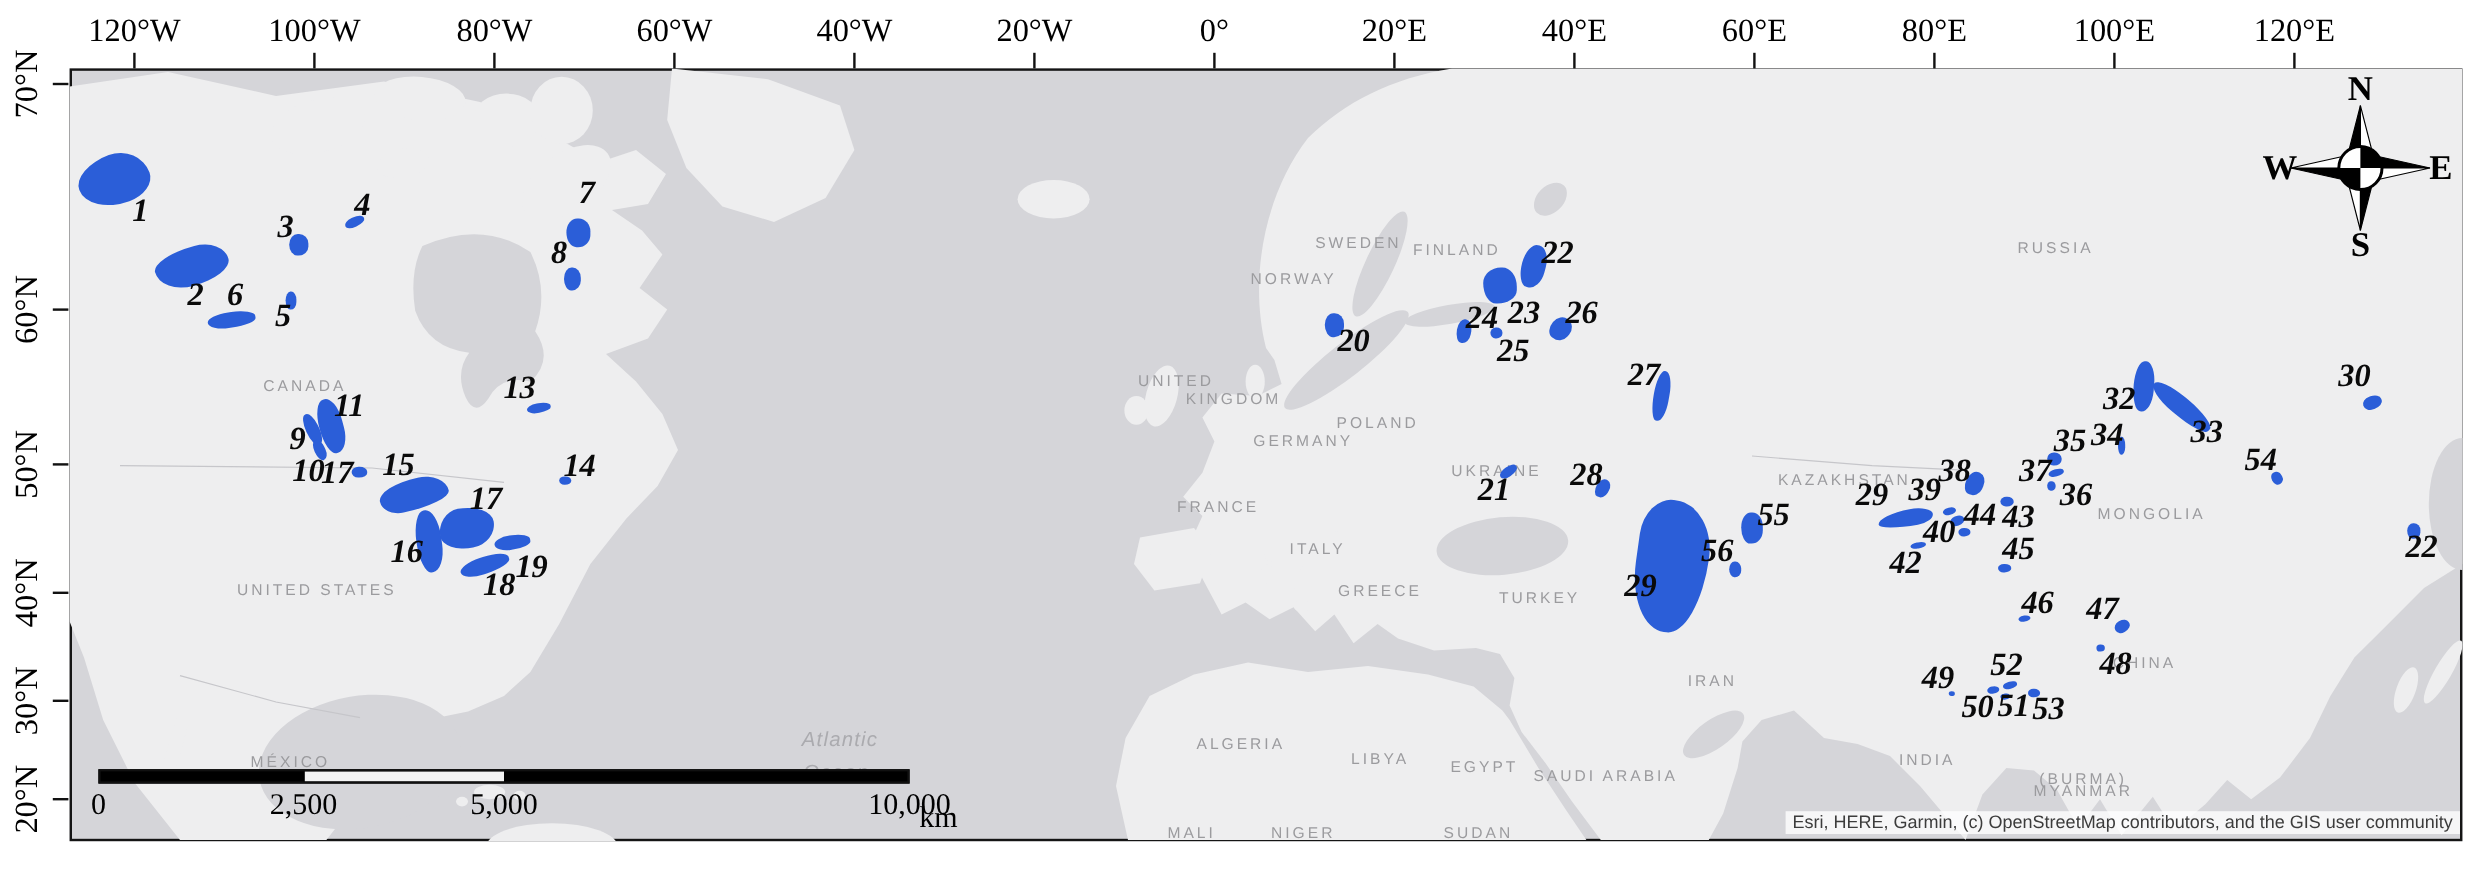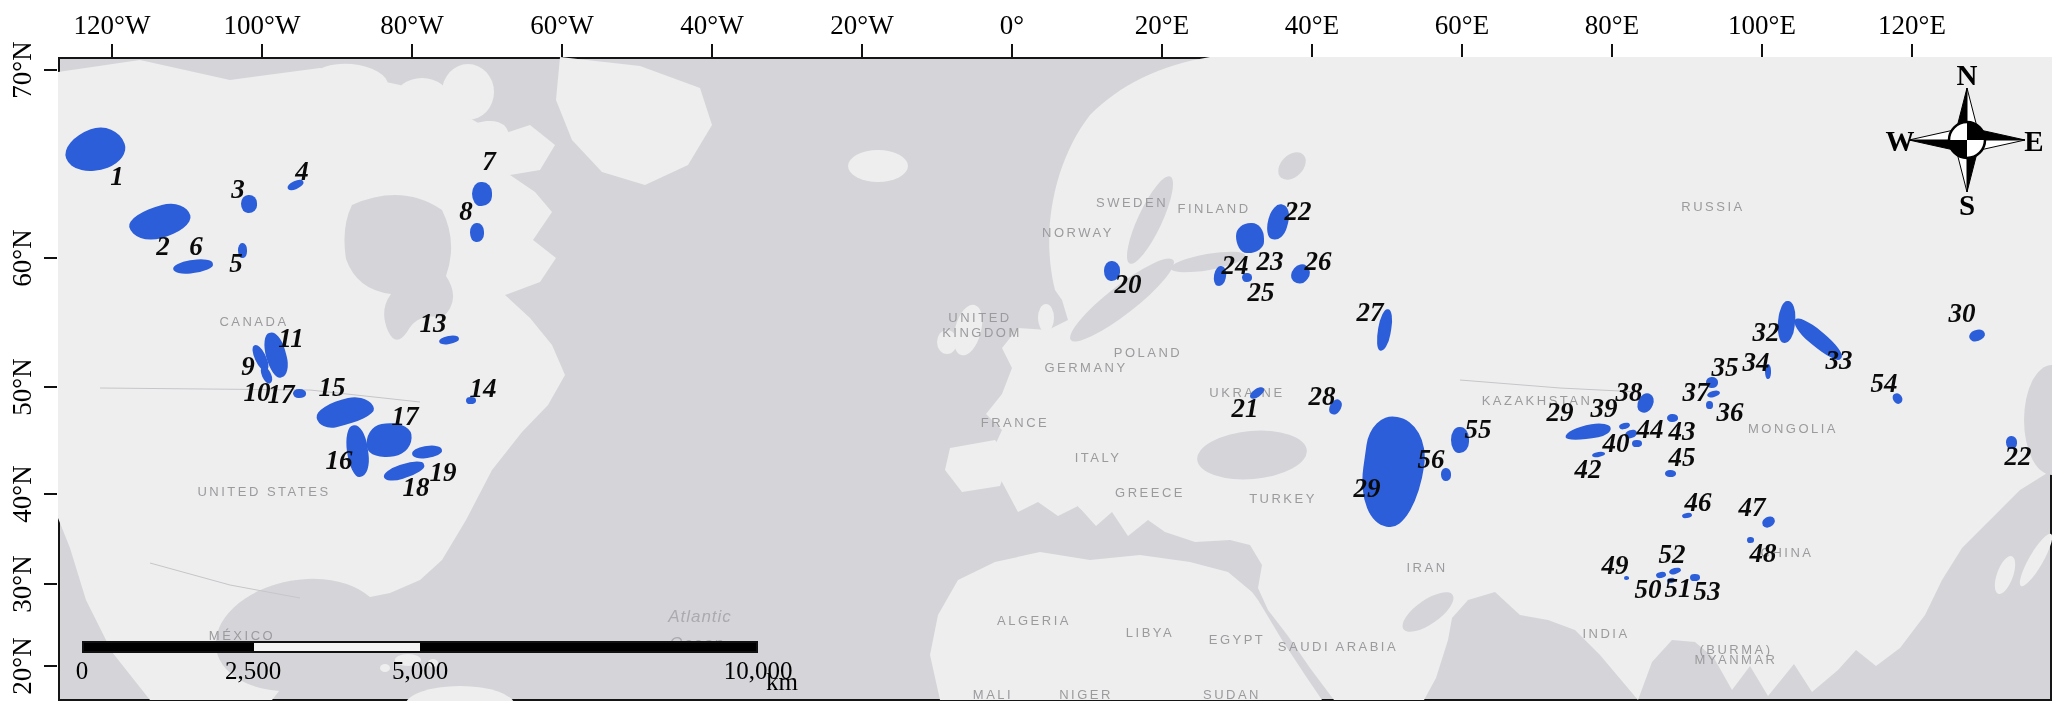--- a/index.html
+++ b/index.html
@@ -125,21 +125,21 @@
       <div class="lat-label" style="left: 22px; top: 666px;">20°N</div>
     </div>
   <div id="label-layer">
       <div class="country" style="left: 254px; top: 321px;">CANADA</div>
       <div class="country" style="left: 264px; top: 491px;">UNITED STATES</div>
       <div class="country" style="left: 242px; top: 635px;">MÉXICO</div>
       <div class="country" style="left: 1078px; top: 232px;">NORWAY</div>
       <div class="country" style="left: 1132px; top: 202px;">SWEDEN</div>
       <div class="country" style="left: 1214px; top: 208px;">FINLAND</div>
       <div class="country" style="left: 980px; top: 317px;">UNITED</div>
-      <div class="country" style="left: 982px; top: 332px;">KINGDOM</div>
+      <div class="country" style="left: 1028px; top: 332px;">KINGDOM</div>
       <div class="country" style="left: 1086px; top: 367px;">GERMANY</div>
       <div class="country" style="left: 1148px; top: 352px;">POLAND</div>
       <div class="country" style="left: 1015px; top: 422px;">FRANCE</div>
       <div class="country" style="left: 1098px; top: 457px;">ITALY</div>
       <div class="country" style="left: 1150px; top: 492px;">GREECE</div>
       <div class="country" style="left: 1283px; top: 498px;">TURKEY</div>
       <div class="country" style="left: 1247px; top: 392px;">UKRAINE</div>
       <div class="country" style="left: 1713px; top: 206px;">RUSSIA</div>
       <div class="country" style="left: 1537px; top: 400px;">KAZAKHSTAN</div>
       <div class="country" style="left: 1793px; top: 428px;">MONGOLIA</div>
@@ -299,13 +299,14 @@
       <div class="sb-seg" style="left: 50%; width: 50%; background: rgb(0, 0, 0);"></div>
     </div>
   <div id="scalebar-labels">
       <div class="sb-label" style="left: 82px; top: 657px;">0</div>
       <div class="sb-label" style="left: 253px; top: 657px;">2,500</div>
       <div class="sb-label" style="left: 420px; top: 657px;">5,000</div>
       <div class="sb-label" style="left: 758px; top: 657px;">10,000</div>
     </div>
   <div id="km-label" style="left:766px;top:668px;">km</div>
 
+  <div id="attribution" style="right:17px;top:676px;">Esri, HERE, Garmin, (c) OpenStreetMap contributors, and the GIS user community</div>
 </div>
 
 </body></html>

